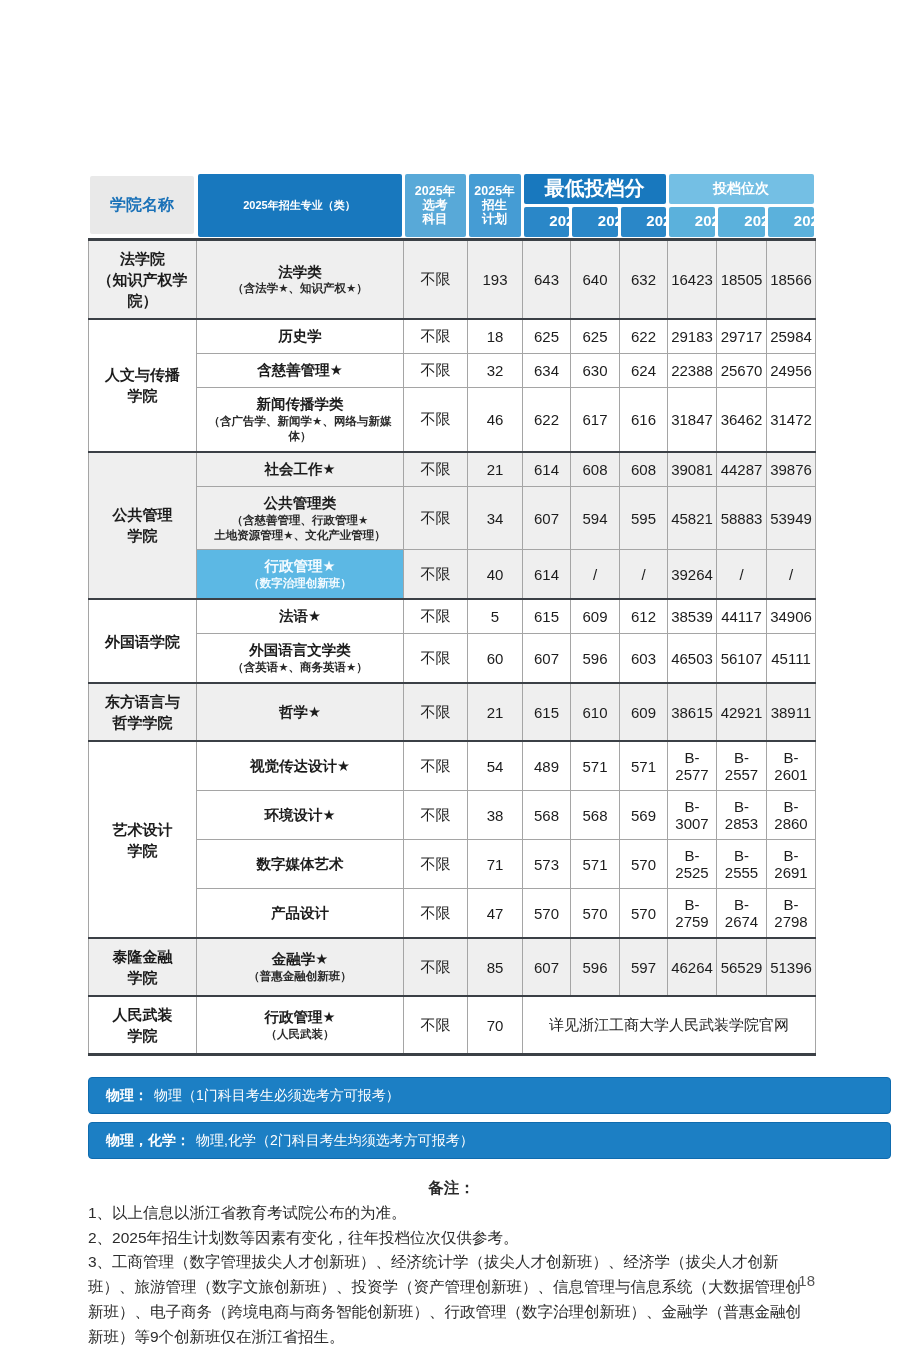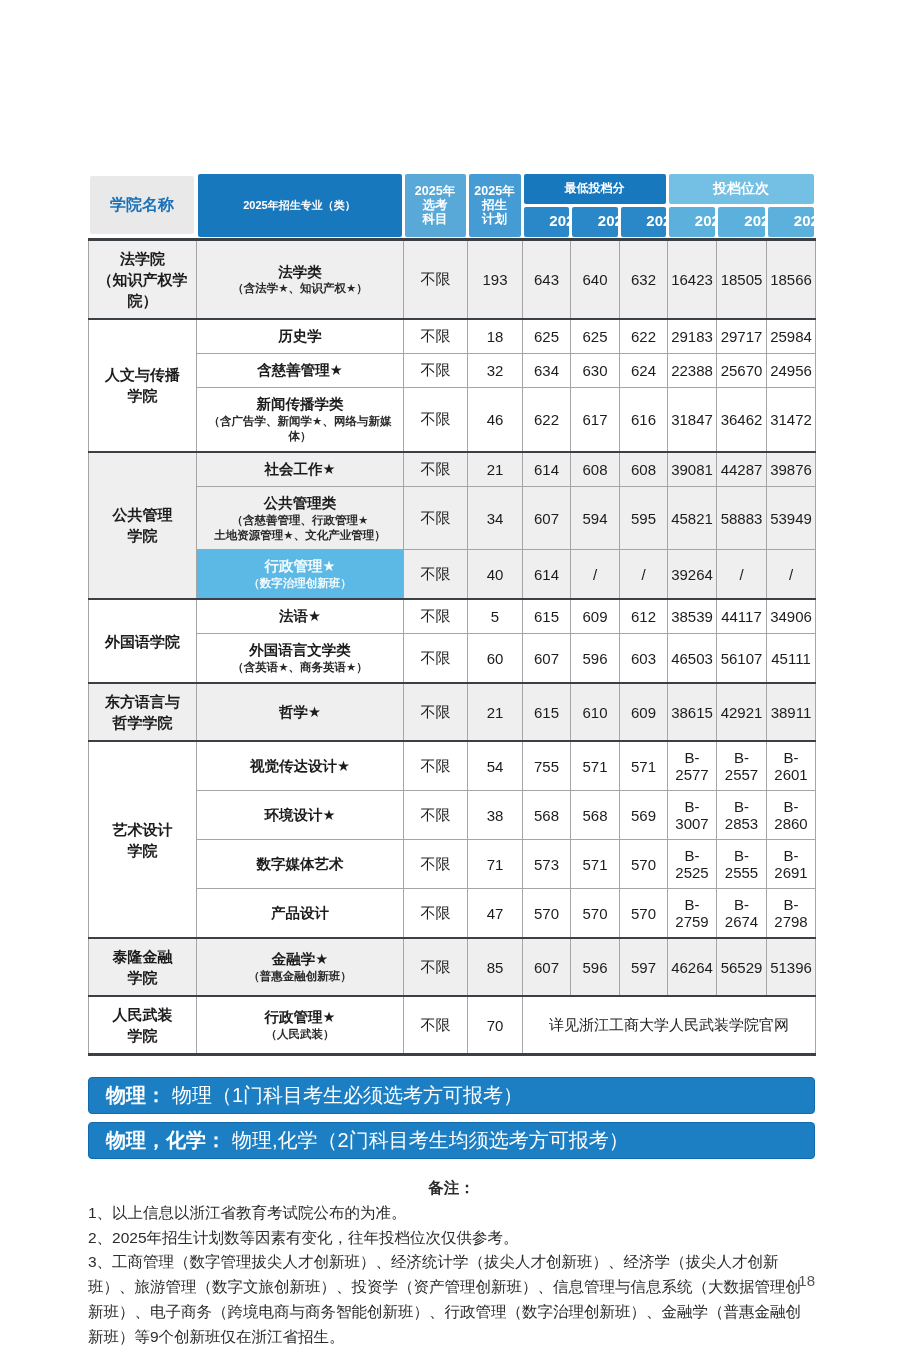--- a/index.html
+++ b/index.html
@@ -10,21 +10,21 @@
 
   
   .thead { display:grid; grid-template-columns:108px 207px 64px 55px 48px 49px 48px 49px 50px 49px;
     grid-template-rows:33px 33px; width:727px; }
   .hcell { margin:1.5px; border-radius:2px; display:flex; align-items:center; justify-content:center;
     text-align:center; font-weight:bold; color:#fff; line-height:1.12; }
   .h-college { grid-area:1/1/3/2; background:#e9e9e9; color:#1b72b8; font-size:16px; margin:4px 2px; }
   .h-major   { grid-area:1/2/3/3; background:#1878be; font-size:11px; }
   .h-subjects{ grid-area:1/3/3/4; background:#58a9d8; font-size:12.5px; white-space:pre-line; }
   .h-plan    { grid-area:1/4/3/5; background:#459cd4; font-size:12.5px; white-space:pre-line; }
-  .h-minscore{ grid-area:1/5/2/8; background:#1878be; font-size:12px; }
+  .h-minscore{ grid-area:1/5/2/8; background:#1878be; font-size:20px; }
   .h-rank    { grid-area:1/8/2/11; background:#74bfe4; font-size:14px; }
   .h-year { font-size:15px; font-weight:bold;padding-left:40px; }
   .h-year.dark { background:#2a87c8; }
   .h-year.lite { background:#5bb1dc; }
 
   
   table.adm { width:727px; border-collapse:collapse; table-layout:fixed;
     border-top:3px solid #3b4046; border-bottom:3px solid #3b4046; }
   table.adm td { border:1px solid #a5a5a5; text-align:center; vertical-align:middle;
     padding:7px 2px; font-size:15px; color:#1c1c1c; background:#fff; }
@@ -33,23 +33,23 @@
   td.college-cell { font-weight:bold; font-size:14.5px; white-space:pre-line; line-height:1.4; }
   .m-name { font-weight:bold; font-size:14.5px; line-height:1.3; }
   .m-sub  { font-size:11.5px; line-height:1.3; white-space:pre-line; font-weight:bold; color:#2a2a2a; }
   td.highlight { background:#5cb8e4 !important; }
   td.highlight .m-name, td.highlight .m-sub { color:#f4fbff; }
   td.rank-cell { font-size:13.5px; padding-left:1px; padding-right:1px; }
   td.merged-cell { font-size:14px; }
 
   
   .legend { margin-top:21px; }
-  .legend-bar { width:727px; height:37px; background:#1c7fc4; border:1px solid #0f6bae;
+  .legend-bar { width:803px; height:37px; background:#1c7fc4; border:1px solid #0f6bae;
     border-radius:4px; display:flex; align-items:center; padding:0 17px; color:#fff;
-    font-size:20px; margin-bottom:8px; }
+    font-size:14px; margin-bottom:8px; }
   .legend-bar b { font-weight:bold; margin-right:6px; }
 
   
   .notes { margin-top:17px; font-size:15.5px; line-height:1.6; color:#2b2b2b; width:727px; }
   .notes .note-title { font-weight:bold;text-align:center; }
   .note-item.blue { color:#2e82c5; }
 
   .page-number { position:absolute; top:1272px; left:780px; width:35px; text-align:right;
     font-size:15px; color:#555; }
 </style>
@@ -238,21 +238,21 @@
             <td class="rank-cell">38911</td>
           </tr>
           <tr class="group-start">
             <td class="college-cell" rowspan="4">艺术设计
 学院</td>
             <td class="major-cell">
               <div class="m-name">视觉传达设计★</div>
             </td>
             <td class="subjects-cell">不限</td>
             <td class="plan-cell">54</td>
-            <td class="score-cell">755</td>
+            <td class="score-cell">489</td>
             <td class="score-cell">571</td>
             <td class="score-cell">571</td>
             <td class="rank-cell">B-2577</td>
             <td class="rank-cell">B-2557</td>
             <td class="rank-cell">B-2601</td>
           </tr>
           <tr class="">
             <td class="major-cell">
               <div class="m-name">环境设计★</div>
             </td>

